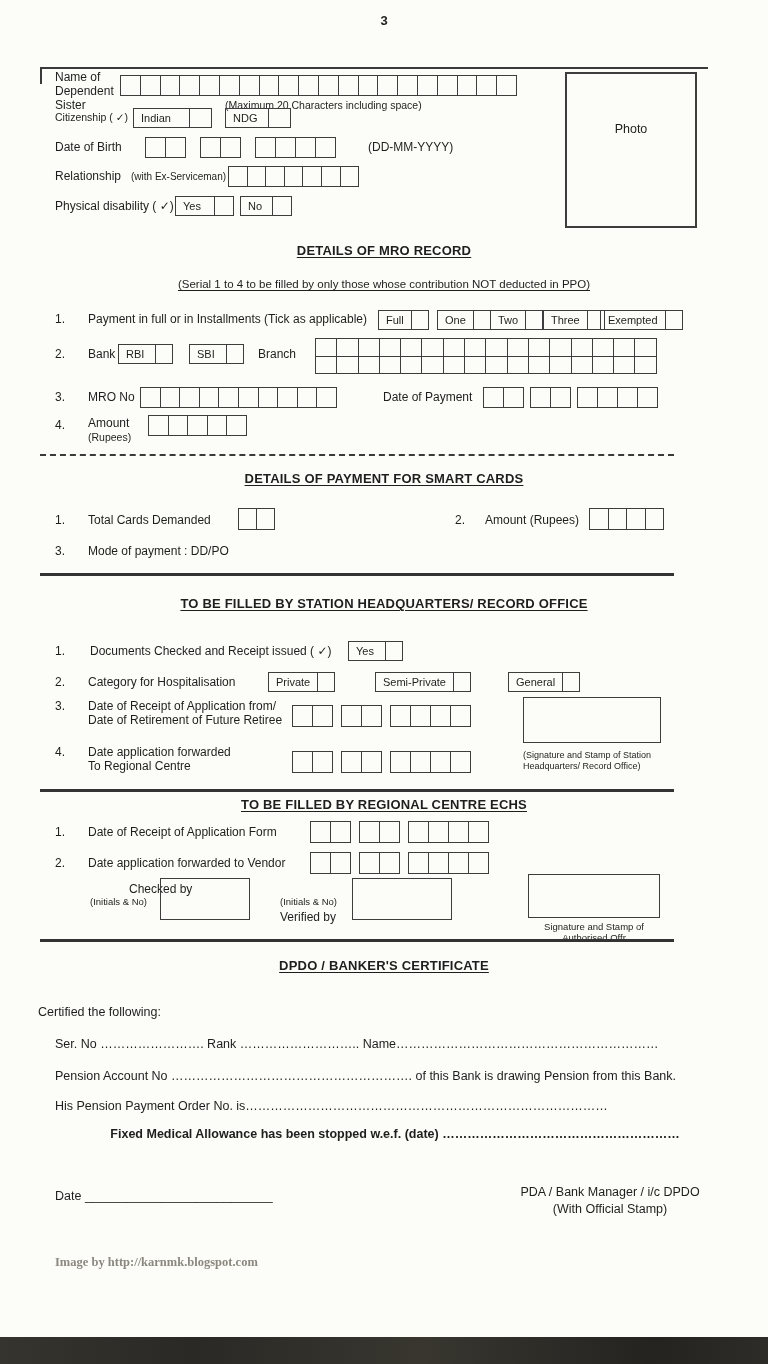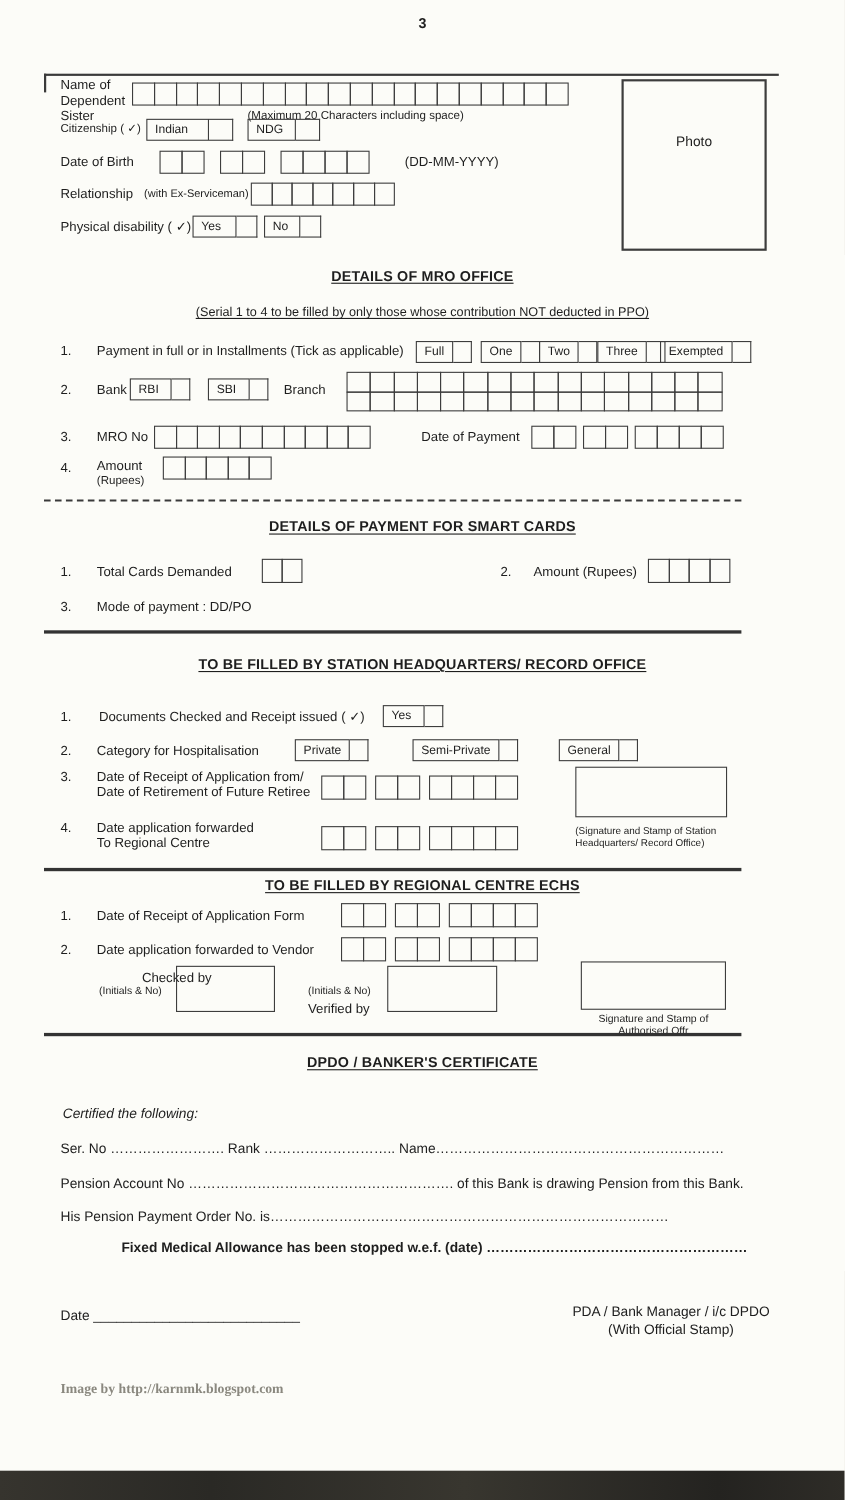--- a/index.html
+++ b/index.html
@@ -116,21 +116,21 @@
   <div class="abs t12" style="left:55px;top:199px;">Physical disability ( ✓)</div>
   <div class="abs opt" style="left:175px;top:196px;">
     <span class="lcell" style="width:40px;">Yes</span>
     <span class="ecell" style="width:19px;"></span>
   </div>
   <div class="abs opt" style="left:240px;top:196px;">
     <span class="lcell" style="width:33px;">No</span>
     <span class="ecell" style="width:19px;"></span>
   </div>
 
-  <div class="abs center heading" style="top:243px;">DETAILS OF MRO OFFICE</div>
+  <div class="abs center heading" style="top:243px;">DETAILS OF MRO RECORD</div>
   <div class="abs center subheading" style="top:278px;">(Serial 1 to 4 to be filled by only those whose contribution NOT deducted in PPO)</div>
 
   <div class="abs t12" style="left:55px;top:312px;">1.</div>
   <div class="abs t12" style="left:88px;top:312px;">Payment in full or in Installments (Tick as applicable)</div>
   <div class="abs opt" style="left:378px;top:310px;">
     <span class="lcell">Full</span>
     <span class="ecell"></span>
   </div>
   <div class="abs opt" style="left:437px;top:310px;">
     <span class="lcell">One</span>
@@ -382,21 +382,21 @@
   <div class="abs t95" style="left:280px;top:896px;">(Initials &amp; No)</div>
   <div class="abs sigbox" style="left:352px;top:878px;width:100px;height:42px;"></div>
   <div class="abs sigbox" style="left:528px;top:874px;width:132px;height:44px;"></div>
   <div class="abs t95 prel" style="left:528px;top:921px;width:132px;text-align:center;">Signature and Stamp of
 Authorised Offr</div>
 
   <div class="abs thick" style="left:40px;top:939px;width:634px;height:3px;"></div>
 
   <div class="abs center heading" style="top:958px;">DPDO / BANKER'S CERTIFICATE</div>
 
-  <div class="abs t125" style="left:57px;top:1005px;font-style:italic;">Certified the following:</div>
+  <div class="abs t125" style="left:38px;top:1005px;">Certified the following:</div>
   <div class="abs t125" style="left:55px;top:1037px;width:680px;">Ser. No ……………………. Rank ……………………….. Name………………………………………………………</div>
   <div class="abs t125" style="left:55px;top:1069px;width:680px;">Pension Account No …………………………………………………. of this Bank is drawing Pension from this Bank.</div>
   <div class="abs t125" style="left:55px;top:1099px;width:680px;">His Pension Payment Order No. is……………………………………………………………………………</div>
   <div class="abs t125 bold" style="left:55px;top:1127px;width:680px;text-align:center;">Fixed Medical Allowance has been stopped w.e.f. (date) …………………………………………………</div>
 
   <div class="abs t125" style="left:55px;top:1189px;">Date ___________________________</div>
   <div class="abs t125" style="left:490px;top:1185px;width:240px;text-align:center;">PDA / Bank Manager / i/c DPDO</div>
   <div class="abs t125" style="left:490px;top:1202px;width:240px;text-align:center;">(With Official Stamp)</div>
 
   <div class="abs serif bold" style="left:55px;top:1255px;font-size:12.5px;color:#8a887f;">Image by http://karnmk.blogspot.com</div>

